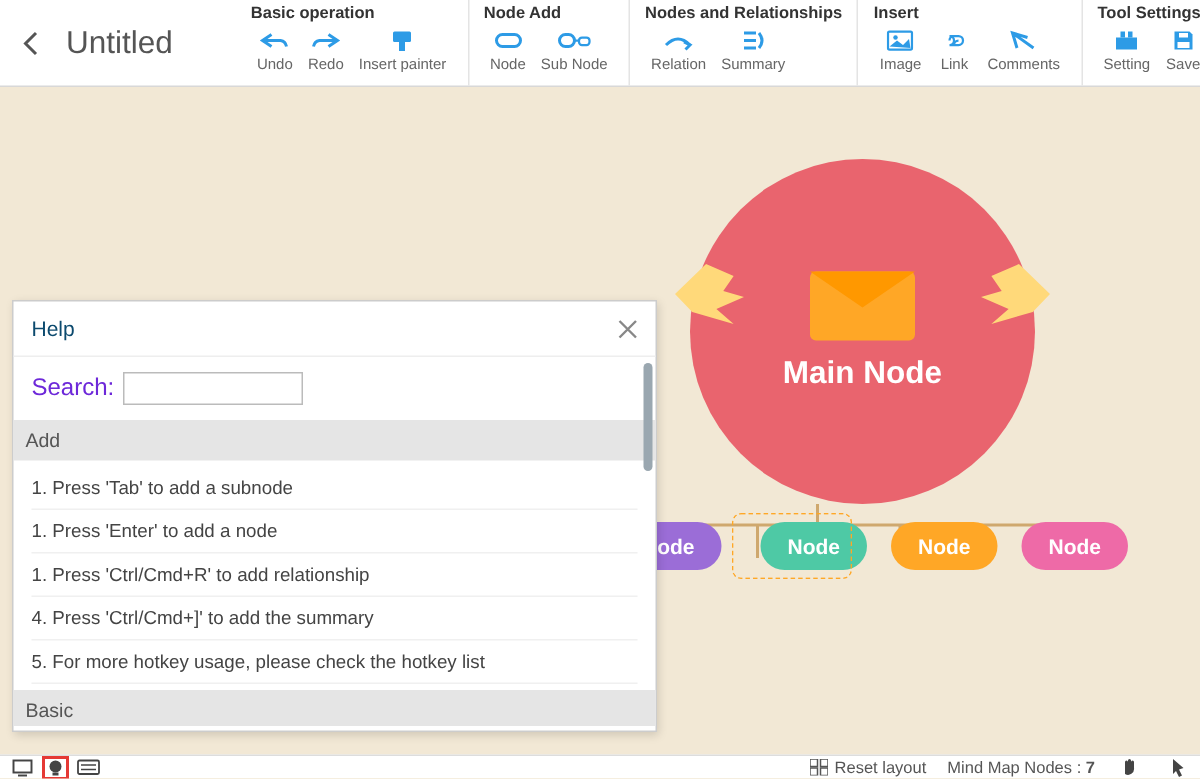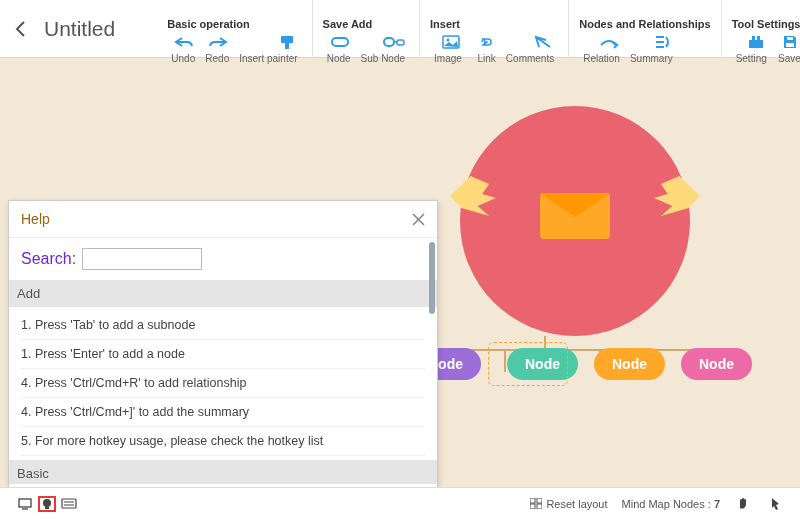--- a/index.html
+++ b/index.html
@@ -2,25 +2,25 @@
 <html><head>
 <meta charset="utf-8">
 <style>
 *{box-sizing:border-box;margin:0;padding:0;font-family:Arial,Helvetica,sans-serif}
 body{width:800px;height:519px;overflow:hidden;background:#f2e8d5;position:relative}
 .topbar{background:#fff;height:58px;display:flex;align-items:stretch;border-bottom:1px solid #d8d8d8}
 .back-sec{display:flex;align-items:center;padding:0 14px}
 .back-icon{font-size:20px;color:#555;cursor:pointer}
 .title{font-size:21px;color:#555;margin-left:16px}
 .groups{display:flex;margin-left:28px}
-.group{padding:18px 10px 2px 10px;border-right:1px solid #e4e4e4}
+.group{padding:3px 10px 2px 10px;border-right:1px solid #e4e4e4}
 .group:last-child{border-right:none}
 .group-label{font-size:11px;font-weight:bold;color:#333;margin-bottom:2px;white-space:nowrap}
 .items{display:flex;gap:2px}
-.item{display:flex;flex-direction:column;align-items:flex-end;justify-content:flex-end;padding:1px 4px;cursor:pointer;min-width:32px}
+.item{display:flex;flex-direction:column;align-items:center;justify-content:flex-end;padding:1px 4px;cursor:pointer;min-width:32px}
 .item-icon{width:22px;height:18px;display:flex;align-items:center;justify-content:center;color:#2d9be6;font-size:16px}
 .item-label{font-size:10px;color:#666;margin-top:2px;white-space:nowrap}
 .canvas{position:absolute;top:58px;left:0;right:0;bottom:20px}
 .circle{position:absolute;left:460px;top:48px;width:230px;height:230px;border-radius:50%;background:#e9646e;display:flex;flex-direction:column;align-items:center;justify-content:center}
 .wing{position:absolute;top:70px;width:46px;height:40px;background:#ffd97a;clip-path:polygon(0 50%,45% 0,85% 20%,70% 45%,100% 55%,60% 75%,85% 100%,25% 80%)}
 .wing.left{left:-10px;transform:scaleX(1)}
 .wing.right{right:-10px;transform:scaleX(-1)}
 .envelope{width:70px;height:46px;background:#ffa726;position:relative;margin-bottom:10px;border-radius:4px}
 .envelope::before{content:"";position:absolute;top:0;left:0;right:0;height:0;border-left:35px solid transparent;border-right:35px solid transparent;border-top:24px solid #ff9800}
 .main-label{color:#fff;font-size:21px;font-weight:bold}
@@ -29,30 +29,30 @@
 .node-pill{padding:8px 18px;border-radius:20px;color:#fff;font-weight:bold;font-size:14px}
 .n0{background:#9b6dd7;position:relative;left:-10px}
 .n0::before{content:"";position:absolute;left:-14px;top:3px;width:14px;height:26px;background:#e94b4b;border-radius:14px 0 0 14px}
 .n1{background:#4ec9a5}
 .n2{background:#ffa726}
 .n3{background:#ee6aa7}
 .dashed{position:absolute;border:1.5px dashed #ffa726;border-radius:6px;left:488px;top:284px;width:80px;height:44px;pointer-events:none}
 .subnode{position:absolute;left:400px;top:346px;background:#8b72cc;color:#fff;padding:6px 14px;border-radius:16px;font-size:13px;font-weight:bold}
 .help-panel{position:absolute;left:8px;top:200px;width:430px;height:288px;background:#fff;border:1px solid #ccc;box-shadow:1px 2px 6px rgba(0,0,0,.15)}
 .help-head{display:flex;justify-content:space-between;align-items:center;padding:10px 12px;border-bottom:1px solid #eee}
-.help-title{font-size:14px;color:#a16207}
+.help-title{font-size:14px;color:#0c4a6e}
 .help-close{color:#888;cursor:pointer;font-size:15px}
 .help-body{padding:10px 12px;height:246px;overflow:hidden;position:relative}
 .search-row{display:flex;align-items:center;margin-bottom:10px}
 .search-label{font-size:16px;color:#6d28d9;margin-right:6px}
 .search-input{border:1px solid #bbb;height:22px;width:120px;padding:0 4px;font-size:12px}
 .section-head{background:#e5e5e5;padding:6px 8px;font-size:13px;color:#555;margin:4px -12px}
 .help-line{font-size:12.5px;color:#444;padding:7px 0;border-bottom:1px solid #f0f0f0}
 .scroll-ind{position:absolute;right:2px;top:4px;width:6px;height:72px;background:#9aa7b0;border-radius:3px}
-.statusbar{position:absolute;left:0;right:0;bottom:0;height:32px;background:#fff;border-top:1px solid #ddd;display:flex;align-items:center;padding:0 16px;font-size:11px;color:#555}
+.statusbar{position:absolute;left:0;right:0;bottom:0;height:16px;background:#fff;border-top:1px solid #ddd;display:flex;align-items:center;padding:0 6px;font-size:11px;color:#555}
 .sb-left{display:flex;gap:4px;align-items:center}
 .sb-ico{width:18px;height:16px;display:flex;align-items:center;justify-content:center;color:#444;font-size:12px}
 .sb-highlight{border:2px solid #e53935;padding:0}
 .sb-right{margin-left:auto;display:flex;gap:14px;align-items:center}
 svg{display:block}
 </style>
 </head>
 <body>
 
 <div class="topbar">
@@ -91,21 +91,21 @@
                 <rect x="3" y="2" width="12" height="7" rx="1" fill="#2d9be6"></rect>
                 <rect x="7" y="9" width="4" height="6" fill="#2d9be6"></rect>
               </svg>
             </span>
           <span class="item-label">Insert painter</span>
         </div>
       </div>
     </div>
 
     <div class="group">
-      <div class="group-label">Save Add</div>
+      <div class="group-label">Node Add</div>
       <div class="items">
         <div class="item">
           <span class="item-icon">
               <svg width="20" height="16">
                 <rect x="2" y="4" width="16" height="8" rx="4" fill="none" stroke="#2d9be6" stroke-width="2"></rect>
               </svg>
             </span>
           <span class="item-label">Node</span>
         </div>
         <div class="item">
@@ -115,20 +115,43 @@
                 <rect x="14" y="6" width="7" height="5" rx="2" fill="none" stroke="#2d9be6" stroke-width="1.5"></rect>
                 <line x1="11" y1="8" x2="14" y2="8" stroke="#2d9be6" stroke-width="1.5"></line>
               </svg>
             </span>
           <span class="item-label">Sub Node</span>
         </div>
       </div>
     </div>
 
     <div class="group">
+      <div class="group-label">Nodes and Relationships</div>
+      <div class="items">
+        <div class="item">
+          <span class="item-icon">
+              <svg width="20" height="14">
+                <path d="M2 10 Q10 2 18 10" stroke="#2d9be6" stroke-width="2" fill="none"></path>
+                <path d="M14 8 L18 10 L15 13" stroke="#2d9be6" stroke-width="2" fill="none"></path>
+              </svg>
+            </span>
+          <span class="item-label">Relation</span>
+        </div>
+        <div class="item">
+          <span class="item-icon">
+              <svg width="20" height="14">
+                <path d="M4 2 H12 M4 7 H12 M4 12 H12 M14 2 Q18 7 14 12" stroke="#2d9be6" stroke-width="2" fill="none"></path>
+              </svg>
+            </span>
+          <span class="item-label">Summary</span>
+        </div>
+      </div>
+    </div>
+
+    <div class="group">
       <div class="group-label">Insert</div>
       <div class="items">
         <div class="item">
           <span class="item-icon">
               <svg width="18" height="14">
                 <rect x="1" y="1" width="16" height="12" rx="1" fill="none" stroke="#2d9be6" stroke-width="1.5"></rect>
                 <circle cx="6" cy="5" r="1.5" fill="#2d9be6"></circle>
                 <path d="M2 11 L7 7 L11 10 L15 6 L16 12" fill="#2d9be6"></path>
               </svg>
             </span>
@@ -142,43 +165,20 @@
             </span>
           <span class="item-label">Link</span>
         </div>
         <div class="item">
           <span class="item-icon">
               <svg width="18" height="14">
                 <path d="M2 2 L16 12 M5 12 L2 2 L12 5" stroke="#2d9be6" stroke-width="2" fill="none"></path>
               </svg>
             </span>
           <span class="item-label">Comments</span>
-        </div>
-      </div>
-    </div>
-
-    <div class="group">
-      <div class="group-label">Nodes and Relationships</div>
-      <div class="items">
-        <div class="item">
-          <span class="item-icon">
-              <svg width="20" height="14">
-                <path d="M2 10 Q10 2 18 10" stroke="#2d9be6" stroke-width="2" fill="none"></path>
-                <path d="M14 8 L18 10 L15 13" stroke="#2d9be6" stroke-width="2" fill="none"></path>
-              </svg>
-            </span>
-          <span class="item-label">Relation</span>
-        </div>
-        <div class="item">
-          <span class="item-icon">
-              <svg width="20" height="14">
-                <path d="M4 2 H12 M4 7 H12 M4 12 H12 M14 2 Q18 7 14 12" stroke="#2d9be6" stroke-width="2" fill="none"></path>
-              </svg>
-            </span>
-          <span class="item-label">Summary</span>
         </div>
       </div>
     </div>
 
     <div class="group">
       <div class="group-label">Tool Settings</div>
       <div class="items">
         <div class="item">
           <span class="item-icon">
               <svg width="18" height="16">
@@ -204,20 +204,21 @@
     </div>
 
   </div>
 </div>
 
 <div class="canvas">
   <div class="circle">
     <div class="wing left"></div>
     <div class="wing right"></div>
     <div class="envelope"></div>
+    <div class="main-label">Main Node</div>
   </div>
   <svg class="connectors" width="340" height="50">
     <path d="M115 0 V14 M115 14 H-5 V36 M115 14 H75 V36 M115 14 H170 V36 M115 14 H270 V36" stroke="#cfa86e" stroke-width="2" fill="none"></path>
   </svg>
   <div class="nodes-row">
     <div class="node-pill n0">Node</div>
     <div class="node-pill n1">Node</div>
     <div class="node-pill n2">Node</div>
     <div class="node-pill n3">Node</div>
   </div>
@@ -236,21 +237,21 @@
   </div>
   <div class="help-body">
     <div class="scroll-ind"></div>
     <div class="search-row">
       <span class="search-label">Search:</span>
       <input class="search-input" value="" style="">
     </div>
     <div class="section-head">Add</div>
     <div class="help-line">1. Press 'Tab' to add a subnode</div>
     <div class="help-line">1. Press 'Enter' to add a node</div>
-    <div class="help-line">4. Press 'Ctrl/Cmd+R' to add relationship</div>
+    <div class="help-line">1. Press 'Ctrl/Cmd+R' to add relationship</div>
     <div class="help-line">4. Press 'Ctrl/Cmd+]' to add the summary</div>
     <div class="help-line">5. For more hotkey usage, please check the hotkey list</div>
     <div class="section-head">Basic</div>
 
   </div>
 </div>
 
 <div class="statusbar">
   <div class="sb-left">
     <span class="sb-ico">

